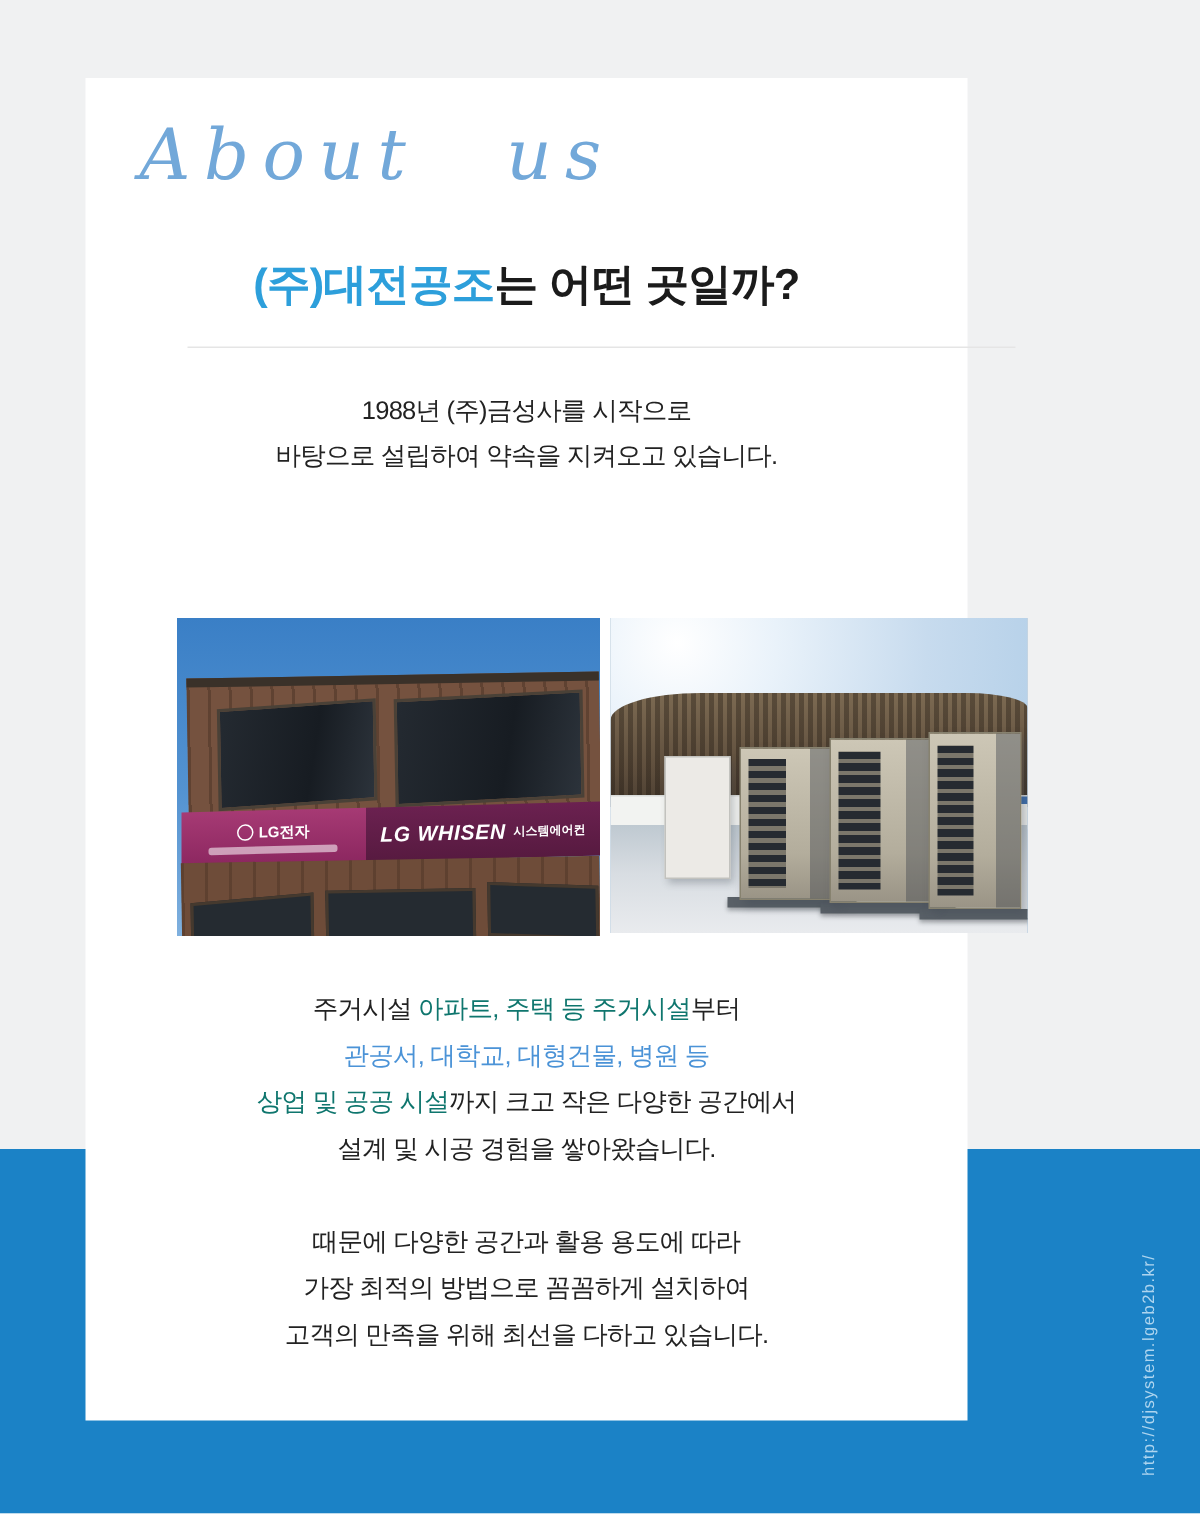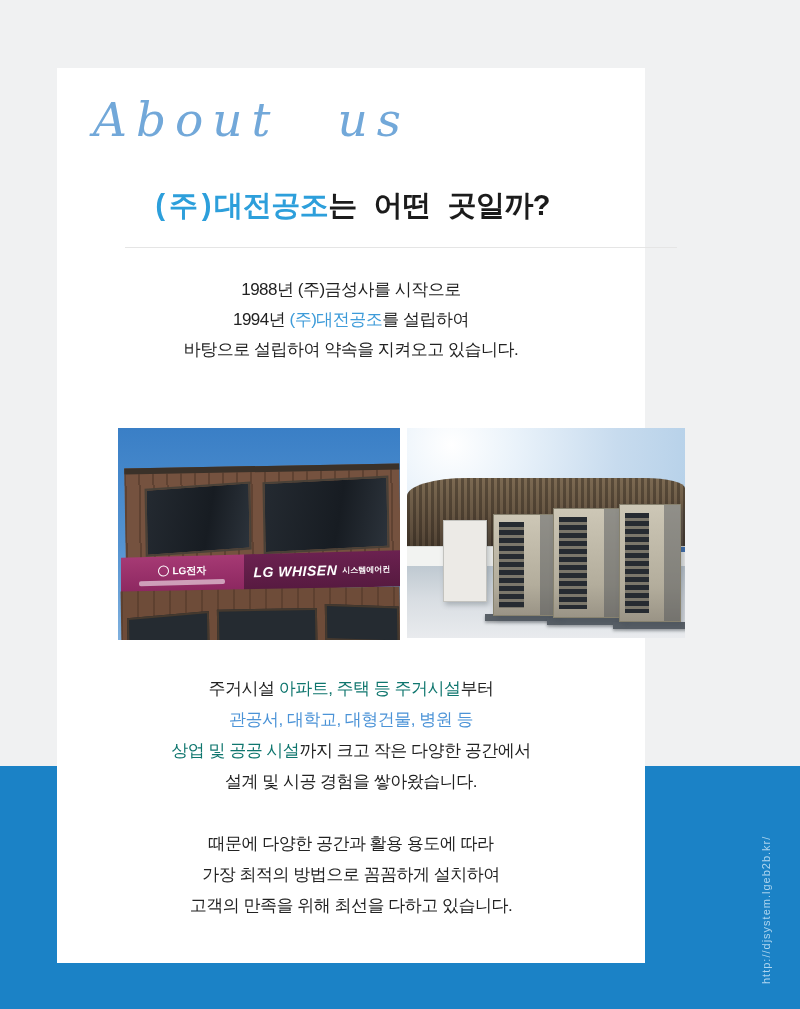--- a/index.html
+++ b/index.html
@@ -8,28 +8,28 @@
 
   
   .blue-bg{position:absolute;left:0;top:766px;width:800px;height:243px;background:#1b82c6;}
 
   
   .url-vert{position:absolute;left:760px;top:852px;height:132px;
     writing-mode:vertical-rl;transform:rotate(180deg);
     font-size:11px;letter-spacing:1px;color:#aed5ef;white-space:nowrap;}
 
   
-  .card{position:absolute;left:57px;top:68px;width:588px;height:895px;background:#ffffff;}
+  .card{position:absolute;left:57px;top:52px;width:588px;height:895px;background:#ffffff;}
 
   .about-script{position:absolute;left:36px;top:24px;width:400px;
     font-family:"DejaVu Serif","Liberation Serif",serif;font-style:italic;font-weight:400;
     font-size:47px;color:#72a8d9;letter-spacing:9px;word-spacing:34px;}
 
   .title{position:absolute;left:0;top:118px;width:100%;text-align:center;
-    font-size:29px;font-weight:800;color:#1b1b1b;letter-spacing:-0.5px;font-family:Liberation Mono, monospace;}
+    font-size:29px;font-weight:800;color:#1b1b1b;letter-spacing:-0.5px;}
   .title .hl{color:#2d9fdb;}
 
   .divider{position:absolute;left:68px;top:179px;width:552px;height:1px;background:#e5e5e5;}
 
   .para{position:absolute;left:0;width:100%;text-align:center;color:#222222;
     font-size:17px;font-weight:500;letter-spacing:-0.5px;}
   .para .line{display:block;}
   .p1{top:207px;line-height:30px;}
   .p2{top:605px;line-height:31px;}
   .p3{top:760px;line-height:31px;}
@@ -109,21 +109,20 @@
   <div class="card">
 
     <div class="about-script">About us</div>
 
     <div class="title"><span class="hl">(주)대전공조</span><span>는 어떤 곳일까?</span></div>
 
     <div class="divider"></div>
 
     <div class="para p1">
       <span class="line">1988년 (주)금성사를 시작으로</span>
-      <span class="line"><span>1994년 </span><span class="hl-blue">(주)대전공조</span><span>를 설립하여</span></span>
       <span class="line">바탕으로 설립하여 약속을 지켜오고 있습니다.</span>
     </div>
 
     <div class="photos">
 
       <div class="photo photo-building">
         <div class="sky"></div>
         <div class="bldg-top">
           <div class="win win-l"></div>
           <div class="win win-r"></div>

